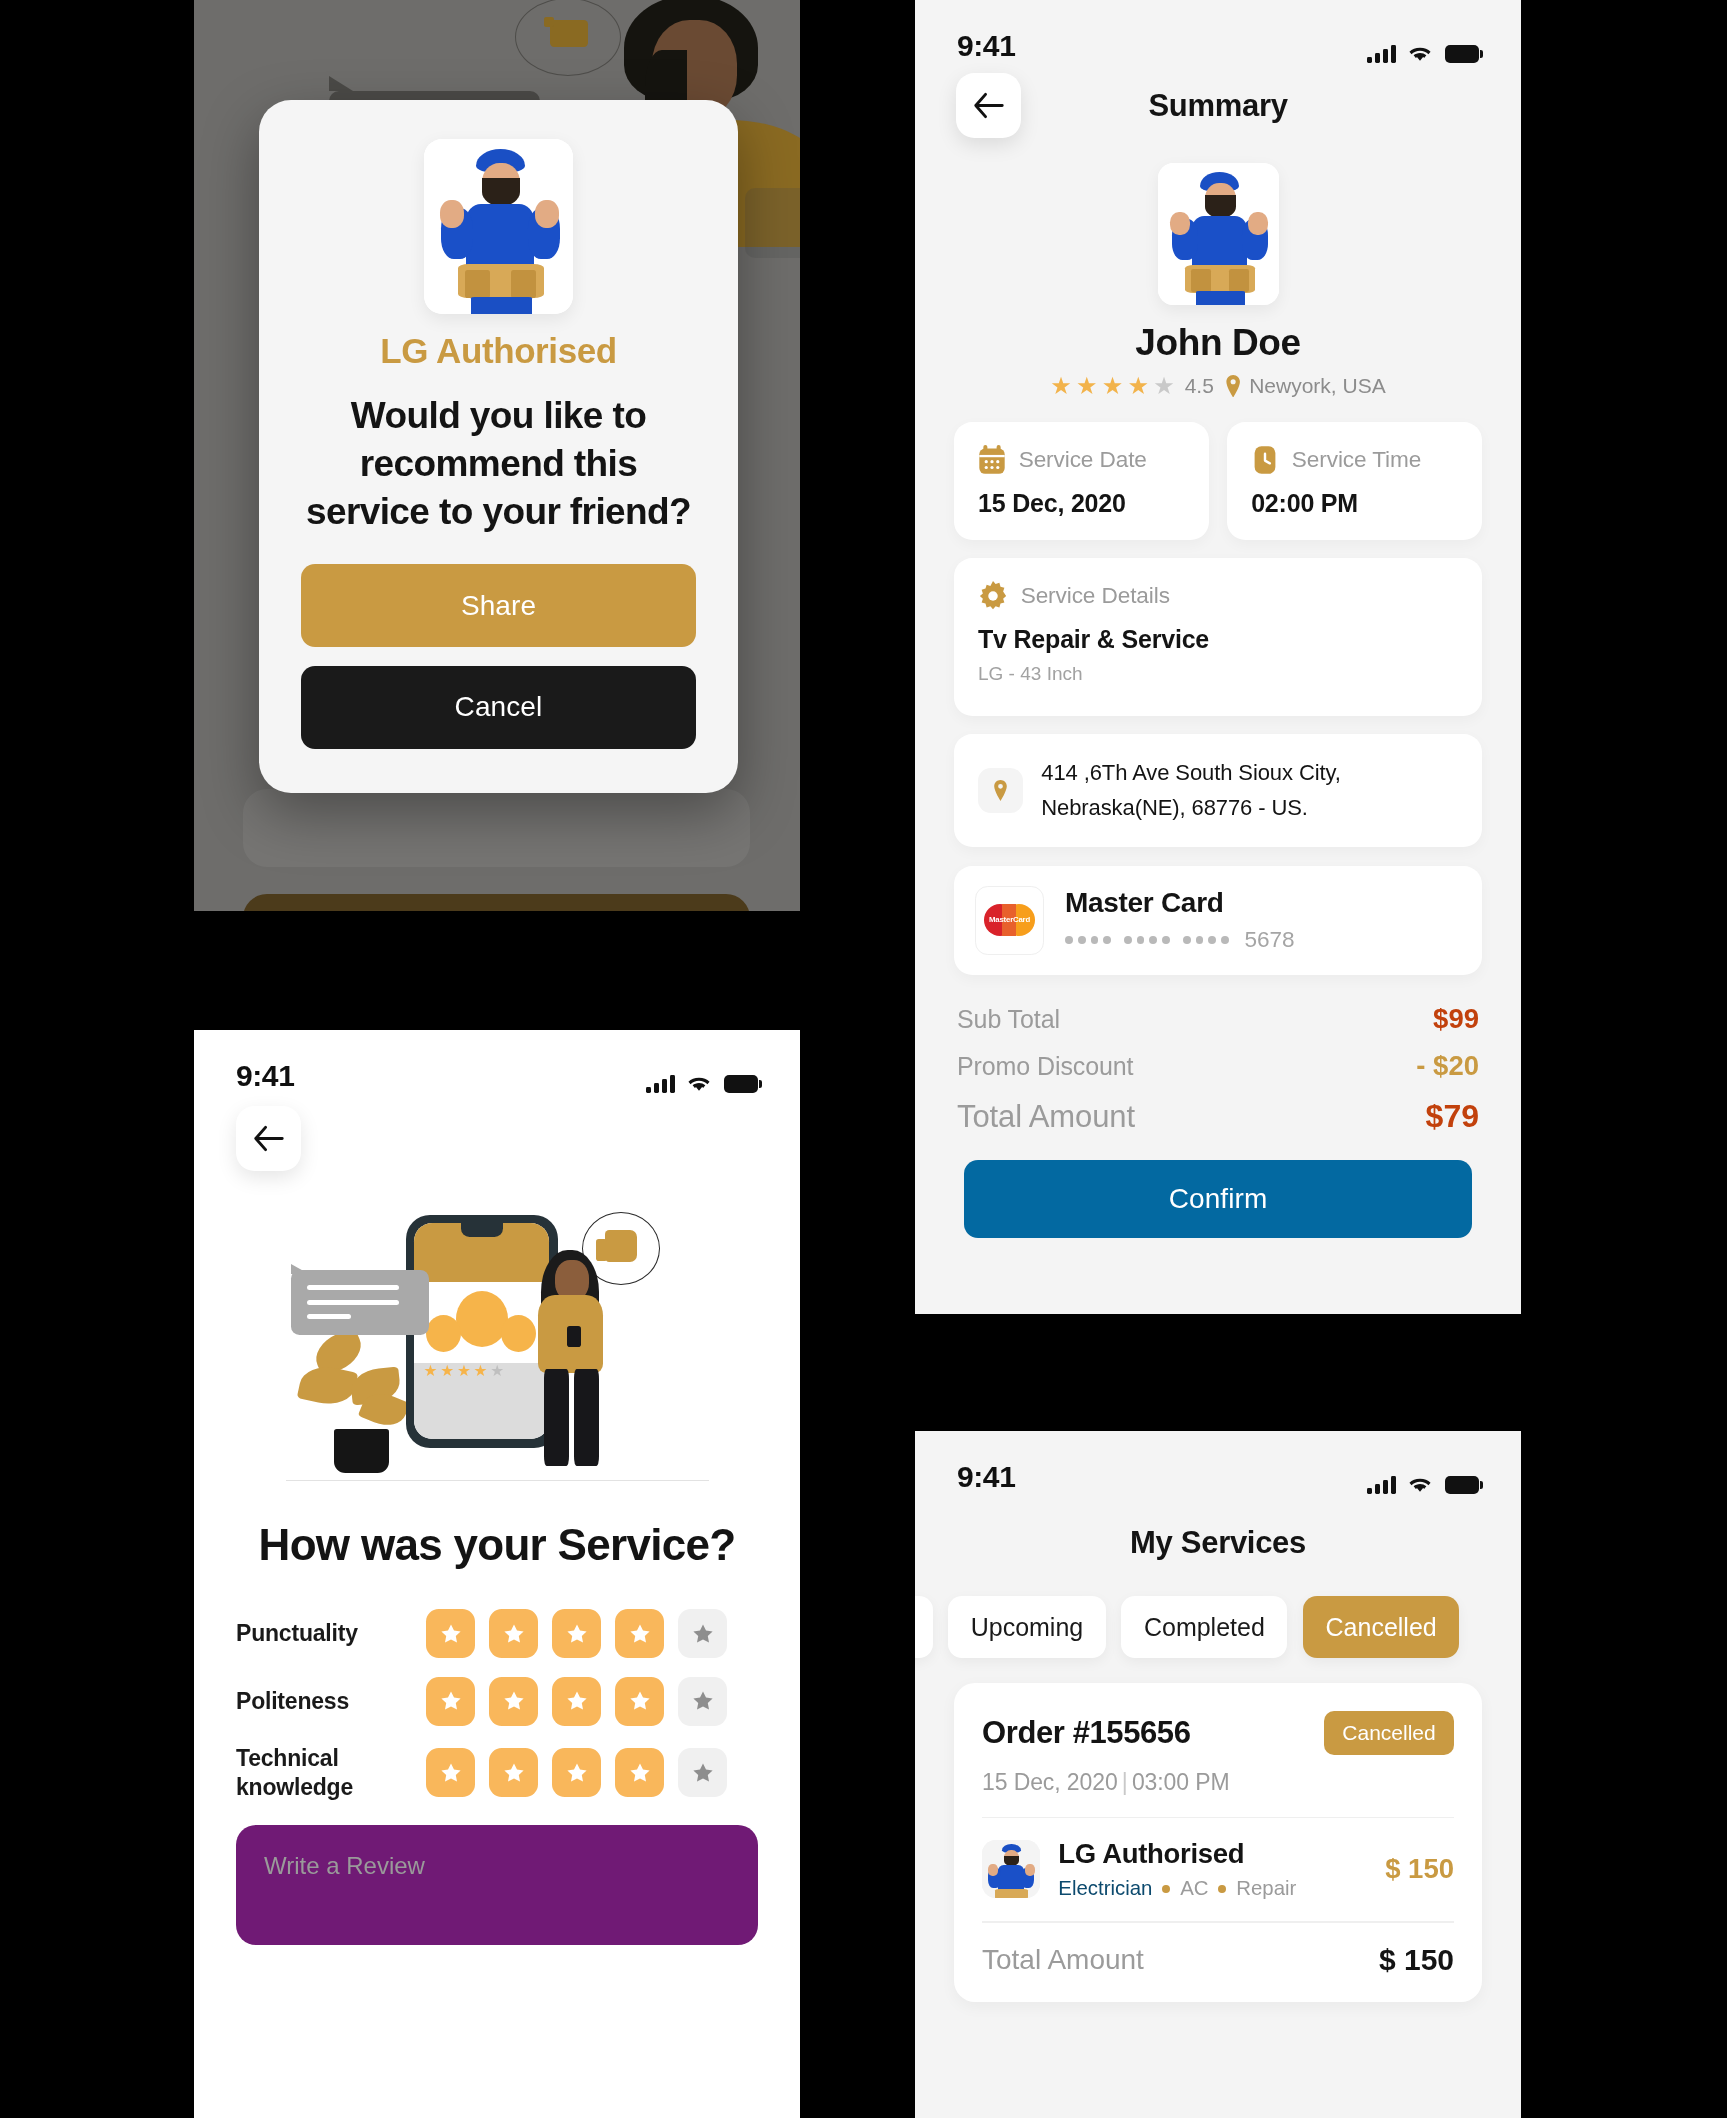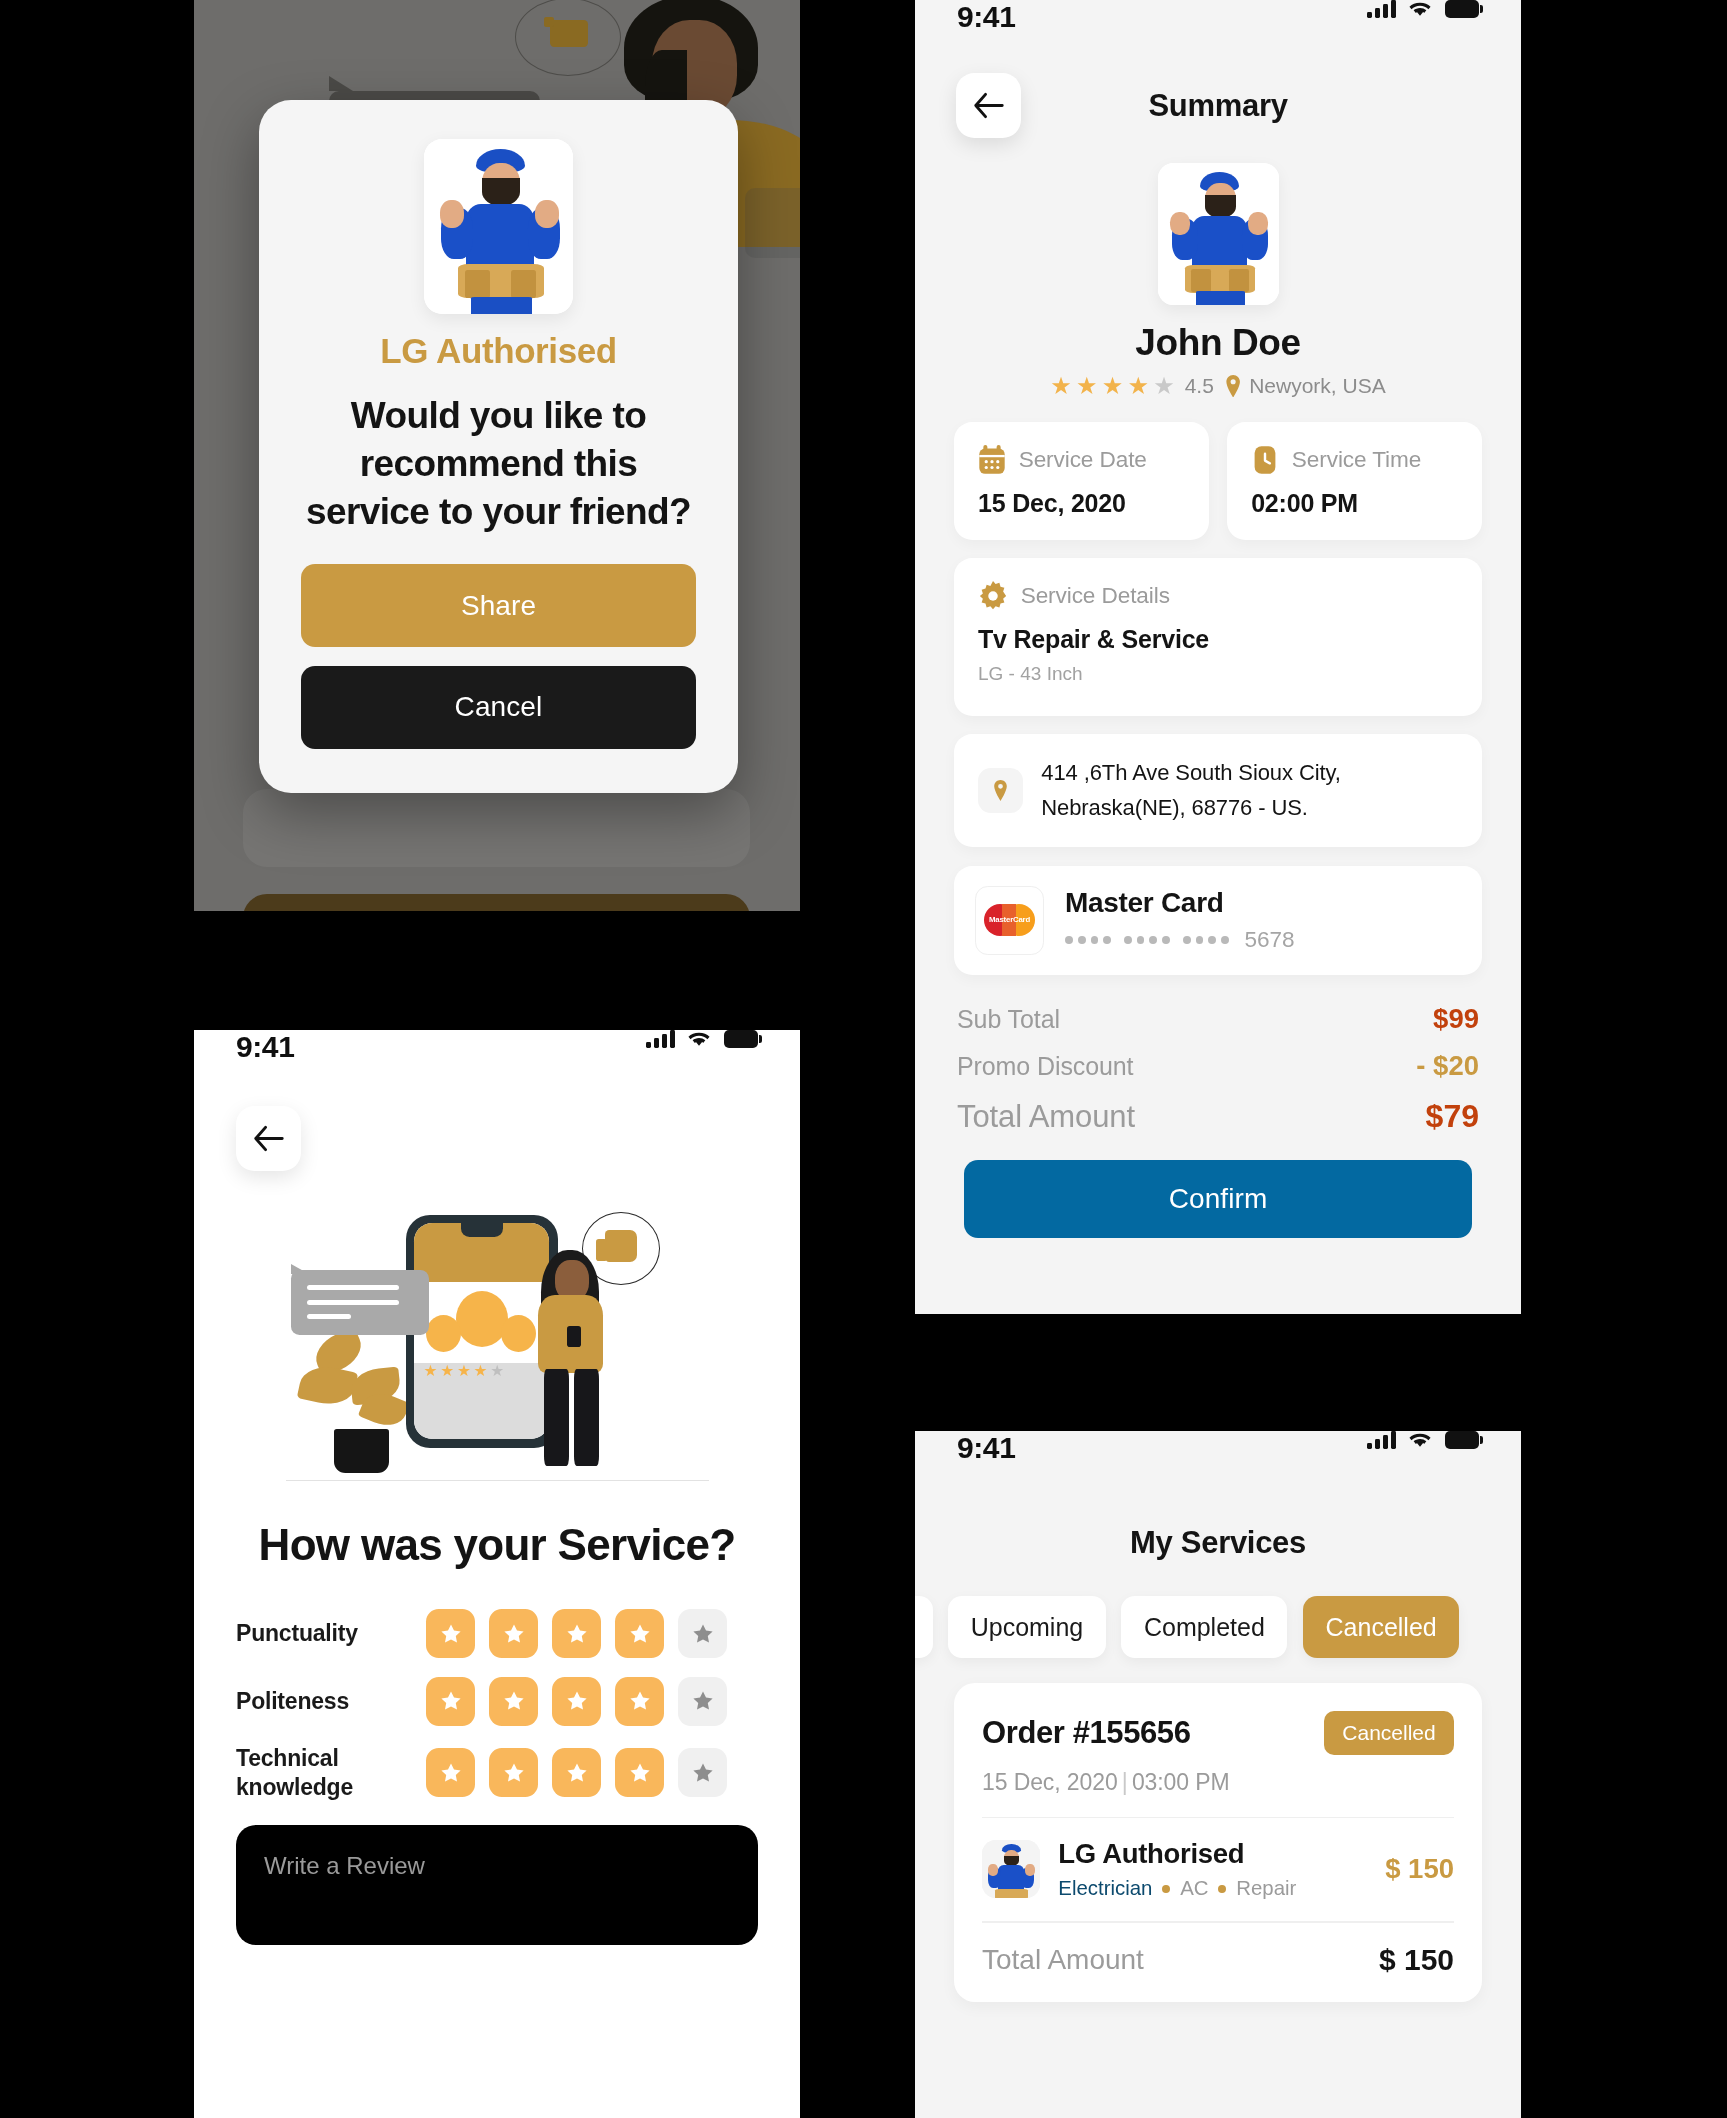--- a/index.html
+++ b/index.html
@@ -9,21 +9,21 @@
     font-family: "Liberation Sans", sans-serif;
     overflow: hidden;
   }
   .canvas { position: relative; width: 1727px; height: 2119px; background: #000; }
 
   
   .frame { position: absolute; overflow: hidden; background: #F4F4F4; }
 
   
   .statusbar {
-    display: flex; align-items: flex-start; justify-content: space-between;
+    display: flex; align-items: flex-end; justify-content: space-between;
     padding: 0 42px; height: 63px; position: relative;
   }
   .sb-time { font-size: 30px; font-weight: 700; color: #101010; letter-spacing: -0.4px; }
   .sb-icons { display: flex; align-items: center; gap: 12.7px; }
   .sig { display: flex; align-items: flex-end; gap: 2.8px; height: 18.3px; }
   .sig i { display: block; width: 5px; background: #111; border-radius: 1.4px; }
   .sig i:nth-child(1){height:6.3px}.sig i:nth-child(2){height:10px}
   .sig i:nth-child(3){height:14px}.sig i:nth-child(4){height:18.3px}
   .wifi { width: 24px; height: 18.3px; position: relative; }
   .batt { width: 34px; height: 17.6px; border-radius: 5px; background: #111; position: relative; }
@@ -87,21 +87,21 @@
     width: 190px; font-size: 23px; font-weight: 700; color: #1A1A1A;
     line-height: 1.25; letter-spacing: -0.2px;
   }
   .stars { display: flex; gap: 14px; }
   .star-tile {
     width: 49px; height: 49px; border-radius: 12.7px; background: #F9B75B;
     display: flex; align-items: center; justify-content: center;
   }
   .star-tile.off { background: #F0F0F0; }
   .review-box {
-    margin: 24px 42px 0; height: 120px; background: #000000; border-radius: 20px;
+    margin: 24px 42px 0; height: 120px; background: #701a75; border-radius: 20px;
     padding: 27px 28px; font-size: 24px; color: #9A9A9A;
   }
 
   
   #screen-summary { left: 915px; top: 0px; width: 606px; height: 1314px; background: #F4F4F4; }
   .sum-topbar { display: flex; align-items: center; padding: 10px 41px 0; position: relative; }
   .sum-title {
     position: absolute; left: 0; right: 0; text-align: center; font-size: 31px;
     font-weight: 700; color: #141414; letter-spacing: -0.3px; pointer-events: none;
   }

